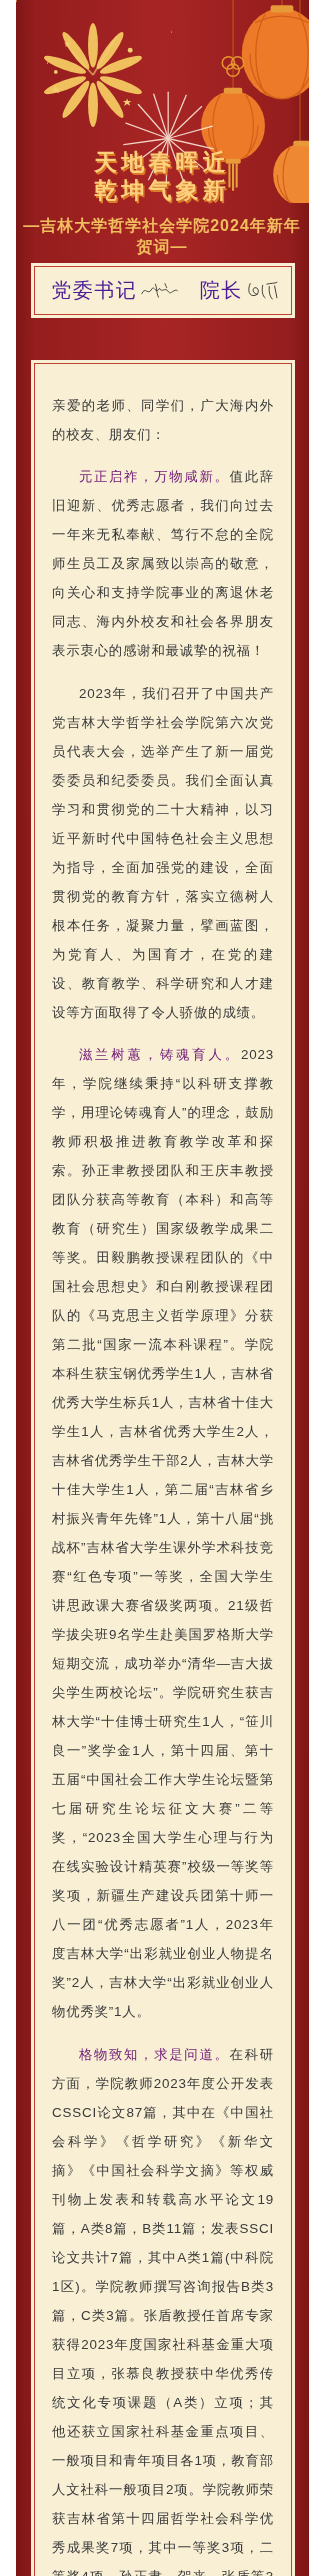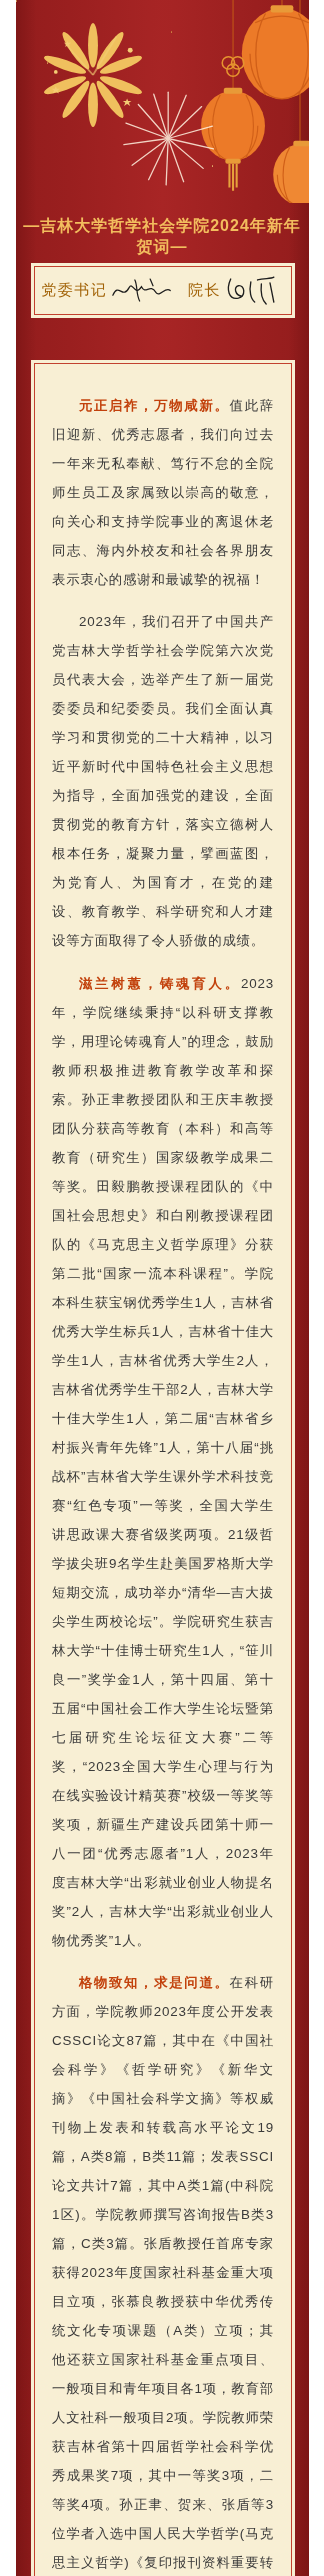--- a/index.html
+++ b/index.html
@@ -31,31 +31,31 @@
   .subtitle{
     position:absolute;top:216px;left:0;width:100%;text-align:center;z-index:3;
     font-size:16px;font-weight:bold;color:#f2bd5e;letter-spacing:1px;
   }
 
   .panel{background:#f8efd4;padding:3.1px;box-sizing:border-box;z-index:2;}
   .panel-inner{border:0.5px solid #c2402e;background:#f8efd4;height:100%;box-sizing:border-box;}
 
   .sig-panel{position:absolute;top:263px;left:15.5px;width:264px;height:55px;}
   .sig-row{display:flex;align-items:center;justify-content:center;height:100%;padding:0 6.2px;}
-  .sig-label{font-size:15px;color:#a16207;letter-spacing:1.5px;white-space:nowrap;}
+  .sig-label{font-size:20px;color:#4c1d95;letter-spacing:1.5px;white-space:nowrap;margin-left:10px;}
   .sig-svg{margin:0 3.1px;}
 
   .main-panel{position:absolute;top:360px;left:15.5px;width:264px;min-height:2600px;}
   .content{
     padding:27px 17px 31px 17px;font-size:13.4px;line-height:29px;letter-spacing:0.8px;
     color:#3a3a3a;text-align:justify;
   }
   .content p{margin:0 0 13.4px 0;text-indent:2em;}
   .content p.greeting{text-indent:0;}
-  .lead{color:#c2410c;font-weight:bold;}
+  .lead{color:#701a75;font-weight:normal;}
 </style>
 </head>
 <body>
 
 <div class="poster">
   <div class="speckles"></div>
 
   <svg class="deco" style="left:15.5px;top:13px;" width="124" height="124" viewBox="0 0 200 200">
     <g fill="#f0c05e">
       <ellipse cx="100" cy="52" rx="8" ry="36"></ellipse>
@@ -120,20 +120,24 @@
         <line x1="100" y1="100" x2="96" y2="190"></line>
       <line x1="100" y1="100" x2="62" y2="180"></line>
         <line x1="100" y1="100" x2="30" y2="152"></line>
       <line x1="100" y1="100" x2="14" y2="112"></line>
         <line x1="100" y1="100" x2="18" y2="70"></line>
       <line x1="100" y1="100" x2="42" y2="34"></line>
         <line x1="100" y1="100" x2="72" y2="14"></line>
     </g>
   </svg>
 
+  <div class="title-block">
+    <div class="title-line">天地春晖近</div>
+    <div class="title-line">乾坤气象新</div>
+  </div>
   <div class="subtitle">—吉林大学哲学社会学院2024年新年贺词—</div>
 
   <div class="panel sig-panel">
     <div class="panel-inner">
       <div class="sig-row">
         <span class="sig-label">党委书记</span>
         <svg class="sig-svg" width="67" height="32" viewBox="0 0 130 62">
           <g stroke="#1e1e1e" stroke-width="2.6" fill="none" stroke-linecap="round">
             <path d="M6,40 C18,12 26,50 40,24 C48,10 52,44 66,22 C74,40 84,14 96,34 C104,46 116,20 126,30"></path>
             <path d="M52,8 C58,20 54,36 62,52"></path>
@@ -150,20 +154,21 @@
             <path d="M78,18 C76,36 80,52 88,60 M96,16 l8,40"></path>
           </g>
         </svg>
       </div>
     </div>
   </div>
 
   <div class="panel main-panel">
     <div class="panel-inner">
       <div class="content">
+        <p class="greeting">亲爱的老师、同学们，广大海内外的校友、朋友们：</p>
         <p><span class="lead">元正启祚，万物咸新。</span><span>值此辞旧迎新、优秀志愿者，我们向过去一年来无私奉献、笃行不怠的全院师生员工及家属致以崇高的敬意，向关心和支持学院事业的离退休老同志、海内外校友和社会各界朋友表示衷心的感谢和最诚挚的祝福！</span></p>
         <p><span class="lead"></span><span>2023年，我们召开了中国共产党吉林大学哲学社会学院第六次党员代表大会，选举产生了新一届党委委员和纪委委员。我们全面认真学习和贯彻党的二十大精神，以习近平新时代中国特色社会主义思想为指导，全面加强党的建设，全面贯彻党的教育方针，落实立德树人根本任务，凝聚力量，擘画蓝图，为党育人、为国育才，在党的建设、教育教学、科学研究和人才建设等方面取得了令人骄傲的成绩。</span></p>
         <p><span class="lead">滋兰树蕙，铸魂育人。</span><span>2023年，学院继续秉持“以科研支撑教学，用理论铸魂育人”的理念，鼓励教师积极推进教育教学改革和探索。孙正聿教授团队和王庆丰教授团队分获高等教育（本科）和高等教育（研究生）国家级教学成果二等奖。田毅鹏教授课程团队的《中国社会思想史》和白刚教授课程团队的《马克思主义哲学原理》分获第二批“国家一流本科课程”。学院本科生获宝钢优秀学生1人，吉林省优秀大学生标兵1人，吉林省十佳大学生1人，吉林省优秀大学生2人，吉林省优秀学生干部2人，吉林大学十佳大学生1人，第二届“吉林省乡村振兴青年先锋”1人，第十八届“挑战杯”吉林省大学生课外学术科技竞赛“红色专项”一等奖，全国大学生讲思政课大赛省级奖两项。21级哲学拔尖班9名学生赴美国罗格斯大学短期交流，成功举办“清华—吉大拔尖学生两校论坛”。学院研究生获吉林大学“十佳博士研究生1人，“笹川良一”奖学金1人，第十四届、第十五届“中国社会工作大学生论坛暨第七届研究生论坛征文大赛”二等奖，“2023全国大学生心理与行为在线实验设计精英赛”校级一等奖等奖项，新疆生产建设兵团第十师一八一团“优秀志愿者”1人，2023年度吉林大学“出彩就业创业人物提名奖”2人，吉林大学“出彩就业创业人物优秀奖”1人。</span></p>
         <p><span class="lead">格物致知，求是问道。</span><span>在科研方面，学院教师2023年度公开发表CSSCI论文87篇，其中在《中国社会科学》《哲学研究》《新华文摘》《中国社会科学文摘》等权威刊物上发表和转载高水平论文19篇，A类8篇，B类11篇；发表SSCI论文共计7篇，其中A类1篇(中科院1区)。学院教师撰写咨询报告B类3篇，C类3篇。张盾教授任首席专家获得2023年度国家社科基金重大项目立项，张慕良教授获中华优秀传统文化专项课题（A类）立项；其他还获立国家社科基金重点项目、一般项目和青年项目各1项，教育部人文社科一般项目2项。学院教师荣获吉林省第十四届哲学社会科学优秀成果奖7项，其中一等奖3项，二等奖4项。孙正聿、贺来、张盾等3位学者入选中国人民大学哲学(马克思主义哲学)《复印报刊资料重要转载来源作者》，田毅鹏入选中国人民大学社会学《复印报刊资料重要转载来源作者》。学院共计举办线上线下学术讲座47场。</span></p>
 
       </div>
     </div>
   </div>
 
 </div>

